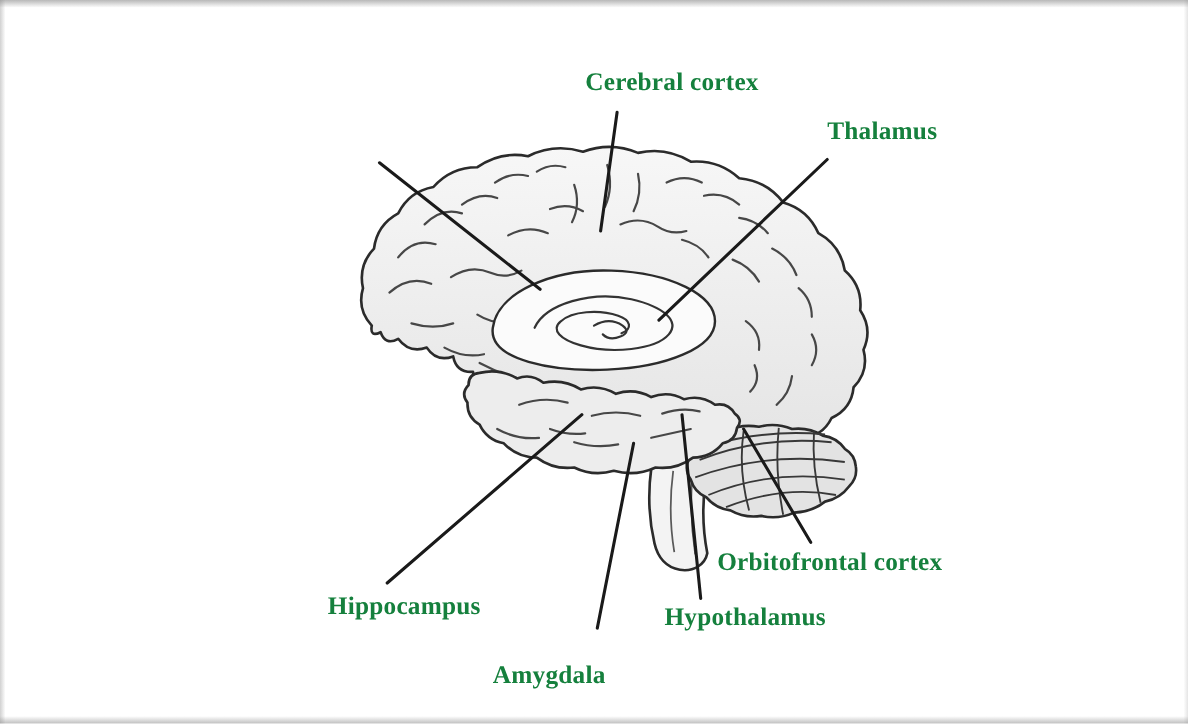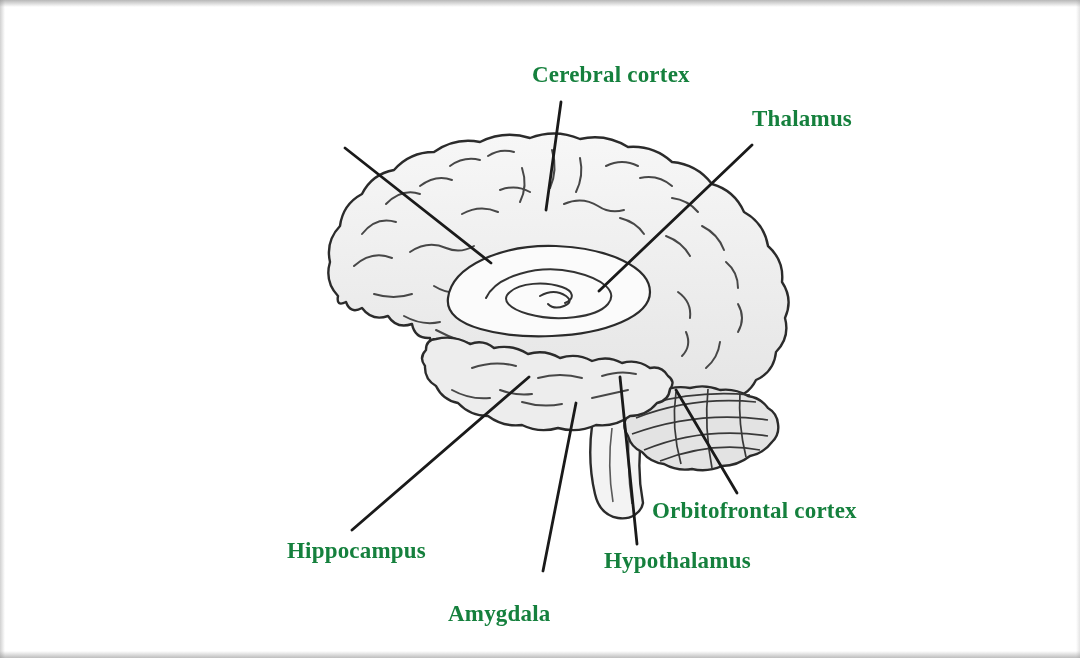--- a/index.html
+++ b/index.html
@@ -115,21 +115,21 @@
         <line x1="352" y1="530" x2="529" y2="377" stroke="#1a1a1a"></line>
         <line x1="543" y1="571" x2="576" y2="403" stroke="#1a1a1a"></line>
         <line x1="637" y1="544" x2="620" y2="377" stroke="#1a1a1a"></line>
         <line x1="737" y1="493" x2="676" y2="390" stroke="#1a1a1a"></line>
       </g>
   </svg>
 
   <div id="labels">
     <div class="brain-label" style="left: 532px; top: 62px;">Cerebral cortex</div>
     <div class="brain-label" style="left: 752px; top: 86px; margin-top: 20px;">Thalamus</div>
-    <div class="brain-label" style="left: 287px; top: 538px;">Hippocampus</div>
+    <div class="brain-label" style="left: 298px; top: 538px;">Hippocampus</div>
     <div class="brain-label" style="left: 448px; top: 601px;">Amygdala</div>
     <div class="brain-label" style="left: 652px; top: 498px;">Orbitofrontal cortex</div>
     <div class="brain-label" style="left: 604px; top: 548px;">Hypothalamus</div>
   </div>
 
   <div class="scan-edge top"></div>
   <div class="scan-edge bottom"></div>
   <div class="scan-edge left"></div>
   <div class="scan-edge right"></div>
 </div>

